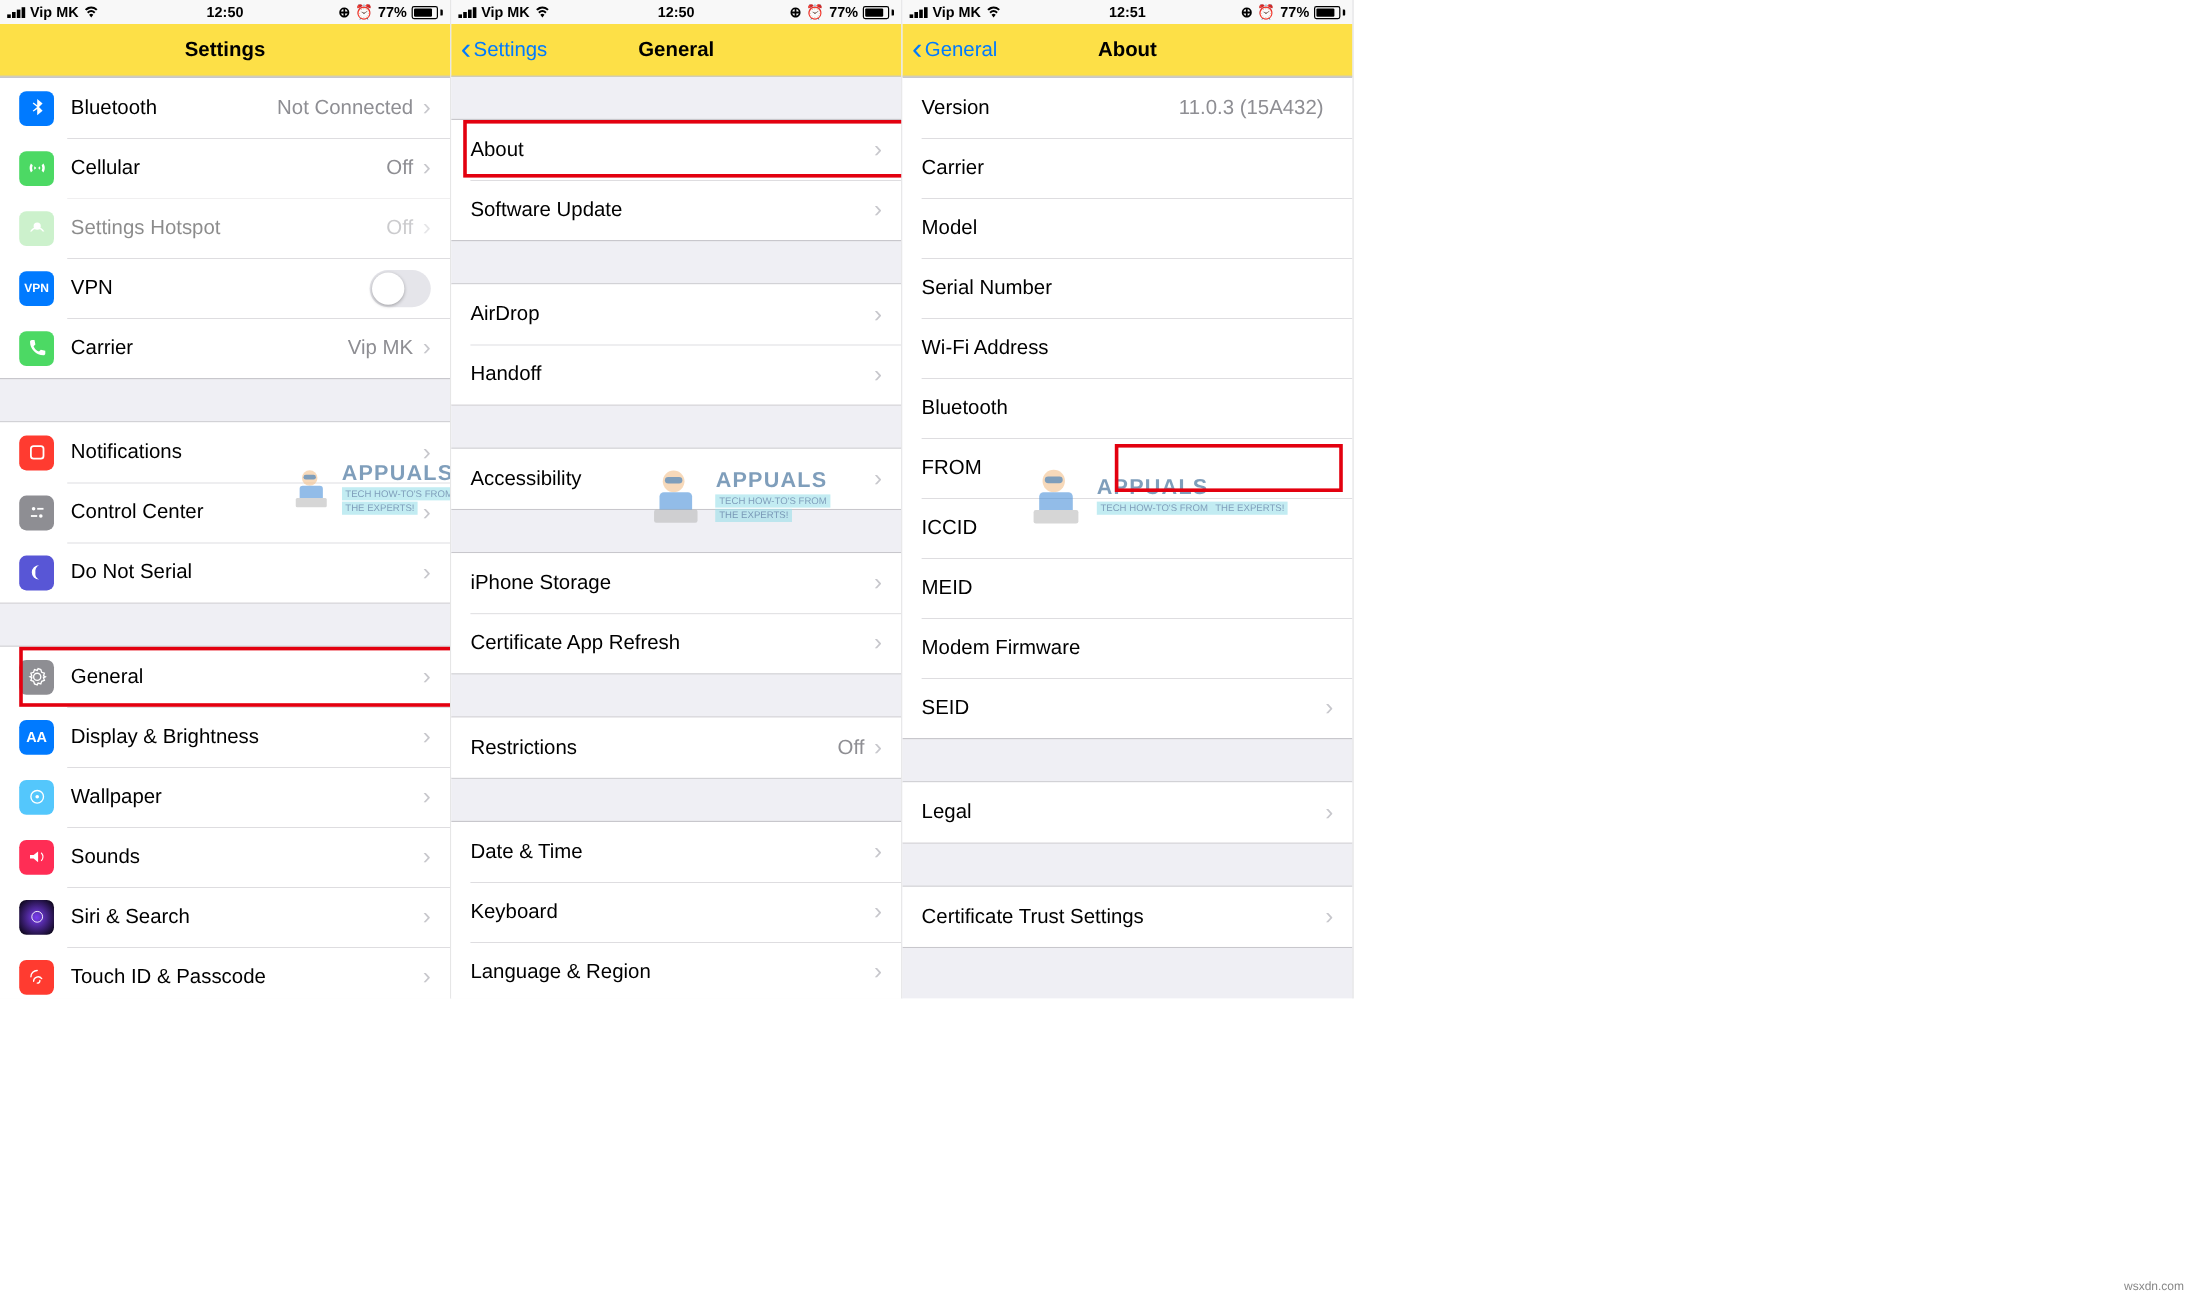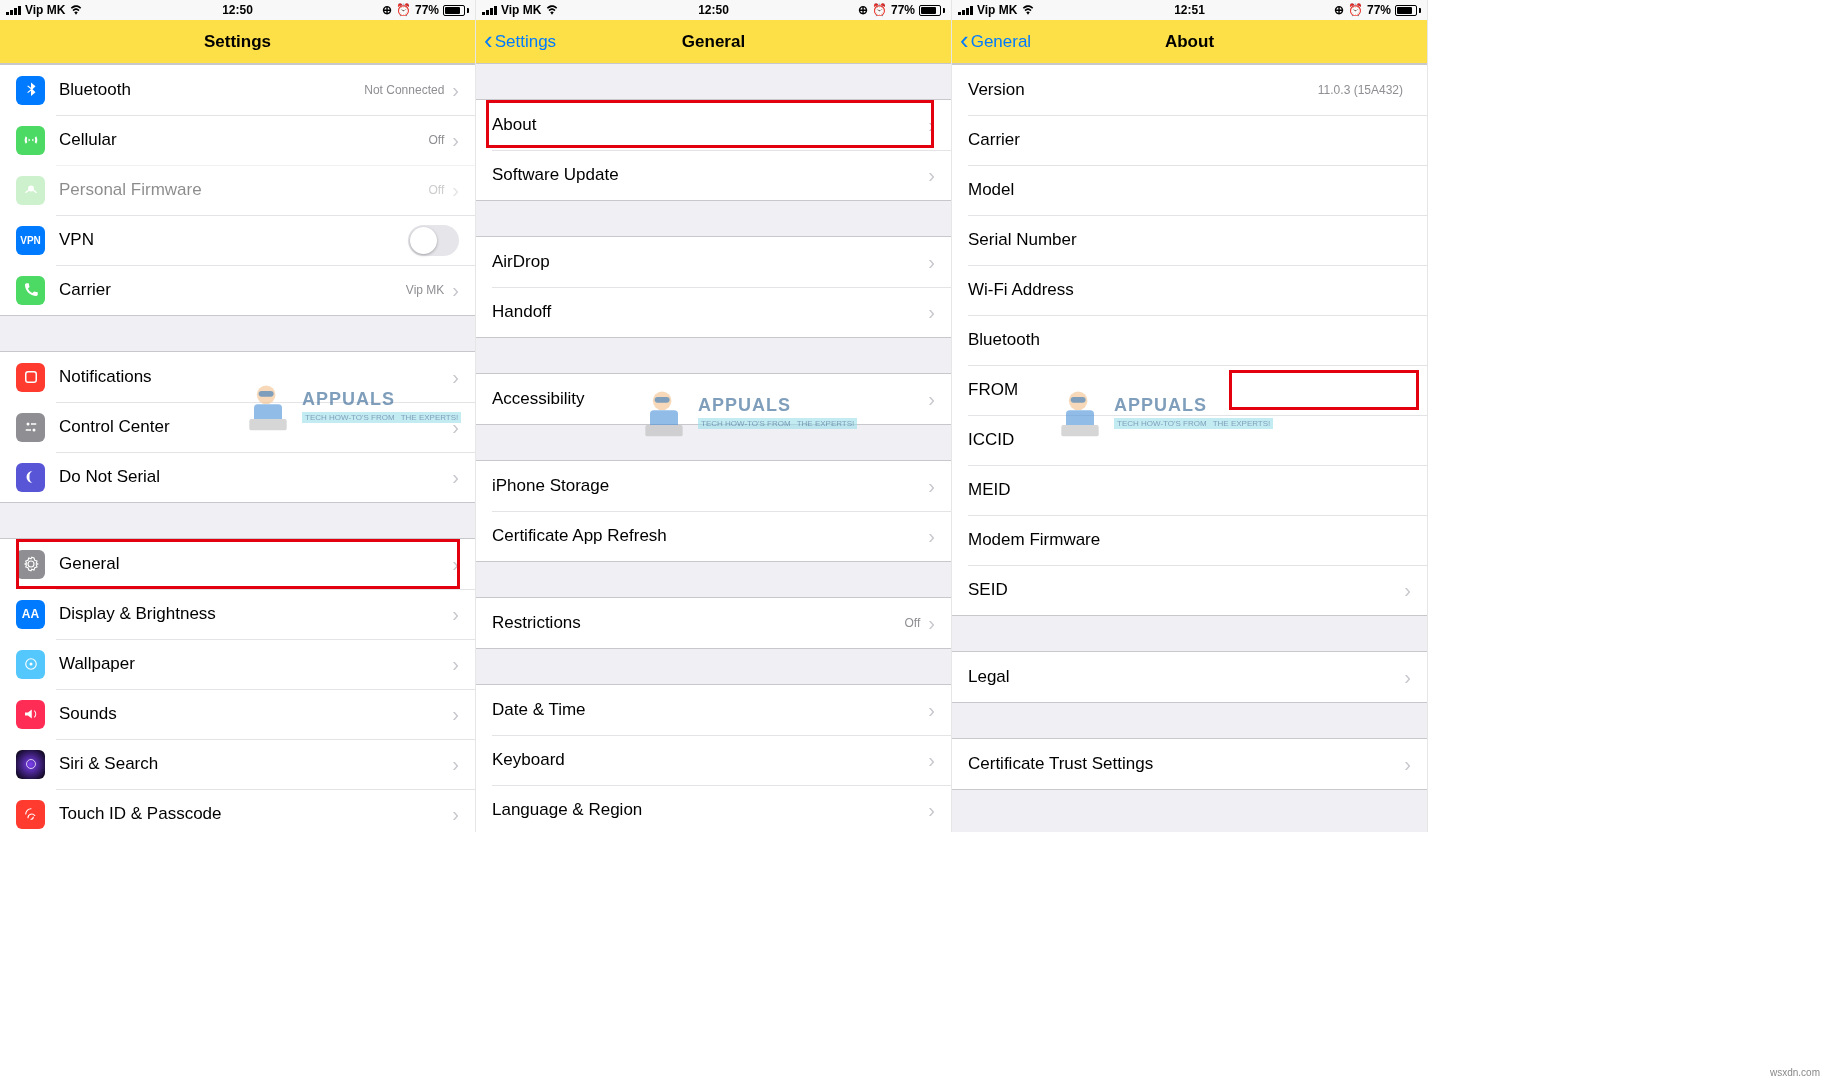--- a/index.html
+++ b/index.html
@@ -1,17 +1,17 @@
 <!DOCTYPE html>
 <html><head>
 <meta charset="utf-8">
 <style>
 * { margin: 0; padding: 0; box-sizing: border-box; font-family: -apple-system, "Helvetica Neue", Helvetica, Arial, sans-serif; }
 body { background: #fff; width: 1826px; height: 1080px; display: flex; overflow: hidden; position: relative; }
-.screen { width: 476px; height: 832px; background: #efeff4; position: relative; overflow: hidden; flex-shrink: 0; border-right: 1px solid #e6e6e6; }
+.screen { width: 376px; height: 832px; background: #efeff4; position: relative; overflow: hidden; flex-shrink: 0; border-right: 1px solid #e6e6e6; }
 .screen:last-of-type { border-right: none; }
 
 
 .status { height: 20px; background: #f8f8f8; display: flex; align-items: center; justify-content: space-between; font-size: 12px; font-weight: 600; padding: 0 6px; color: #000; }
 .status-left, .status-right { display: flex; align-items: center; gap: 4px; }
 .status-center { position: absolute; left: 50%; transform: translateX(-50%); }
 .signal-bars { display: inline-flex; align-items: flex-end; gap: 1px; height: 10px; }
 .signal-bars span { width: 3px; background: #000; }
 .signal-bars span:nth-child(1){height:3px}.signal-bars span:nth-child(2){height:5px}.signal-bars span:nth-child(3){height:7px}.signal-bars span:nth-child(4){height:9px}
 .wifi-ic { width:14px; height:10px; }
@@ -26,21 +26,21 @@
 .nav-back { position:absolute; left:8px; display:flex; align-items:center; color:#007aff; font-size:17px; gap:2px; cursor:pointer; }
 .nav-back .chev { font-size:26px; font-weight:300; line-height:0.5; margin-top:-3px; }
 
 
 .group { background:#fff; border-top:1px solid #c8c7cc; border-bottom:1px solid #c8c7cc; }
 .gap { height: 35px; }
 .row { min-height:50px; display:flex; align-items:center; padding:0 16px; font-size:17px; color:#000; position:relative; background:#fff; }
 .row + .row::before { content:""; position:absolute; top:0; left:16px; right:0; height:1px; background:#c8c7cc; transform:scaleY(0.5); }
 .row.icon-row + .row.icon-row::before { left:56px; }
 .row .label { flex:1; }
-.row .detail { color:#8e8e93; font-size:12px; margin-right:8px; }
+.row .detail { color:#8e8e93; font-size:17px; margin-right:8px; }
 .row .chevron { color:#c7c7cc; font-size:20px; font-weight:300; }
 .icon-sq { width:29px; height:29px; border-radius:6px; margin-right:14px; display:flex; align-items:center; justify-content:center; color:#fff; flex-shrink:0; }
 .icon-sq svg { width:18px; height:18px; fill:#fff; }
 .faded { opacity:0.45; }
 
 
 .hl { position:absolute; border:3px solid #e3000f; pointer-events:none; z-index:50; }
 
 
 .toggle { width:51px; height:31px; background:#e5e5ea; border-radius:16px; position:relative; }
@@ -112,21 +112,21 @@
       <span class="label">Cellular</span>
       <span class="detail">Off</span>
       <span class="chevron">›</span>
     </div>
     <div class="row icon-row faded">
       <div class="icon-sq c-hotspot">
           <svg viewBox="0 0 24 24">
             <path d="M8 10a4 4 0 108 0 4 4 0 10-8 0zm-2 6a7 7 0 0112 0h2a9 9 0 00-16 0h2z"></path>
           </svg>
         </div>
-      <span class="label">Personal Firmware</span>
+      <span class="label">Settings Hotspot</span>
       <span class="detail">Off</span>
       <span class="chevron">›</span>
     </div>
     <div class="row icon-row">
       <div class="icon-sq c-vpn" style="font-size:10px;font-weight:700;">VPN</div>
       <span class="label">VPN</span>
       <div class="toggle">
           <div class="knob"></div>
         </div>
     </div>

